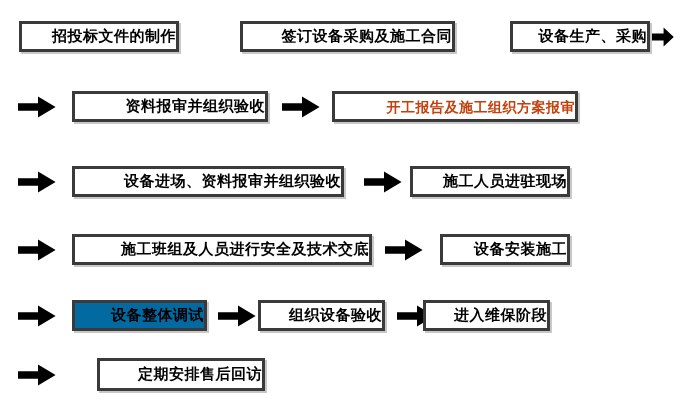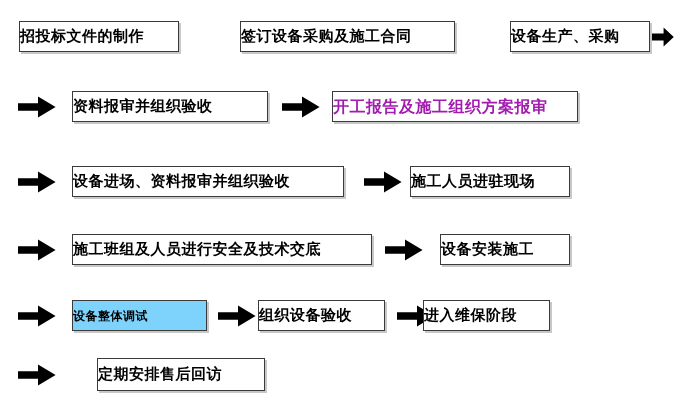--- a/index.html
+++ b/index.html
@@ -18,25 +18,25 @@
     position: absolute;
     left: 0;
     top: 0;
     width: 680px;
     height: 412px;
   }
   .node {
     position: absolute;
     box-sizing: border-box;
     background: #ffffff;
-    border: 1px solid #0ea5e9;
+    border: 3px solid #0ea5e9;
     box-shadow: 2px 2px 0 0 #c8c8c8;
     display: flex;
     align-items: center;
-    justify-content: flex-start;
+    justify-content: flex-end;
     color: #000000;
     font-weight: 600;
     letter-spacing: 0.5px;
     white-space: nowrap;
     line-height: 1;
   }
   .node-label {
     display: block;
     transform: translateY(-0.5px);
   }
@@ -114,36 +114,36 @@
     </div>
     <div class="node" style="left: 240px; top: 21px; width: 215px; height: 31px; font-size: 15px; background: rgb(255, 255, 255); border-color: rgb(58, 58, 58); box-shadow: rgb(200, 200, 200) 2px 2px 0px 0px; color: rgb(0, 0, 0);">
       <span class="node-label">签订设备采购及施工合同</span>
     </div>
     <div class="node" style="left: 510px; top: 21px; width: 140px; height: 31px; font-size: 15px; background: rgb(255, 255, 255); border-color: rgb(58, 58, 58); box-shadow: rgb(200, 200, 200) 2px 2px 0px 0px; color: rgb(0, 0, 0);">
       <span class="node-label">设备生产、采购</span>
     </div>
     <div class="node" style="left: 72px; top: 91px; width: 196px; height: 31px; font-size: 15px; background: rgb(255, 255, 255); border-color: rgb(58, 58, 58); box-shadow: rgb(200, 200, 200) 2px 2px 0px 0px; color: rgb(0, 0, 0);">
       <span class="node-label">资料报审并组织验收</span>
     </div>
-    <div class="node" style="left: 332px; top: 91px; width: 246px; height: 31px; font-size: 16px; background: rgb(255, 255, 255); border-color: rgb(58, 58, 58); box-shadow: rgb(200, 200, 200) 2px 2px 0px 0px; color: #a21caf;">
+    <div class="node" style="left: 332px; top: 91px; width: 246px; height: 31px; font-size: 14px; background: rgb(255, 255, 255); border-color: rgb(58, 58, 58); box-shadow: rgb(200, 200, 200) 2px 2px 0px 0px; color: #c2410c;">
       <span class="node-label">开工报告及施工组织方案报审</span>
     </div>
     <div class="node" style="left: 72px; top: 166px; width: 272px; height: 31px; font-size: 15px; background: rgb(255, 255, 255); border-color: rgb(58, 58, 58); box-shadow: rgb(200, 200, 200) 2px 2px 0px 0px; color: rgb(0, 0, 0);">
       <span class="node-label">设备进场、资料报审并组织验收</span>
     </div>
     <div class="node" style="left: 410px; top: 166px; width: 160px; height: 31px; font-size: 15px; background: rgb(255, 255, 255); border-color: rgb(58, 58, 58); box-shadow: rgb(200, 200, 200) 2px 2px 0px 0px; color: rgb(0, 0, 0);">
       <span class="node-label">施工人员进驻现场</span>
     </div>
     <div class="node" style="left: 72px; top: 234px; width: 300px; height: 31px; font-size: 15px; background: rgb(255, 255, 255); border-color: rgb(58, 58, 58); box-shadow: rgb(200, 200, 200) 2px 2px 0px 0px; color: rgb(0, 0, 0);">
       <span class="node-label">施工班组及人员进行安全及技术交底</span>
     </div>
     <div class="node" style="left: 440px; top: 234px; width: 130px; height: 31px; font-size: 15px; background: rgb(255, 255, 255); border-color: rgb(58, 58, 58); box-shadow: rgb(200, 200, 200) 2px 2px 0px 0px; color: rgb(0, 0, 0);">
       <span class="node-label">设备安装施工</span>
     </div>
-    <div class="node" style="left: 72px; top: 300px; width: 135px; height: 31px; font-size: 12px; background: #7dd3fc; border-color: rgb(58, 58, 58); box-shadow: rgb(200, 200, 200) 2px 2px 0px 0px; color: rgb(0, 0, 0);">
+    <div class="node" style="left: 72px; top: 300px; width: 135px; height: 31px; font-size: 15px; background: #0369a1; border-color: rgb(58, 58, 58); box-shadow: rgb(200, 200, 200) 2px 2px 0px 0px; color: rgb(0, 0, 0);">
       <span class="node-label">设备整体调试</span>
     </div>
     <div class="node" style="left: 258px; top: 300px; width: 127px; height: 31px; font-size: 15px; background: rgb(255, 255, 255); border-color: rgb(58, 58, 58); box-shadow: rgb(200, 200, 200) 2px 2px 0px 0px; color: rgb(0, 0, 0);">
       <span class="node-label">组织设备验收</span>
     </div>
     <div class="node" style="left: 423px; top: 300px; width: 127px; height: 31px; font-size: 15px; background: rgb(255, 255, 255); border-color: rgb(58, 58, 58); box-shadow: rgb(200, 200, 200) 2px 2px 0px 0px; color: rgb(0, 0, 0);">
       <span class="node-label">进入维保阶段</span>
     </div>
     <div class="node" style="left: 72px; top: 358px; width: 168px; height: 33px; font-size: 15px; background: rgb(255, 255, 255); border-color: rgb(58, 58, 58); box-shadow: rgb(200, 200, 200) 2px 2px 0px 0px; color: rgb(0, 0, 0); margin-left: 25px;">
       <span class="node-label">定期安排售后回访</span>

